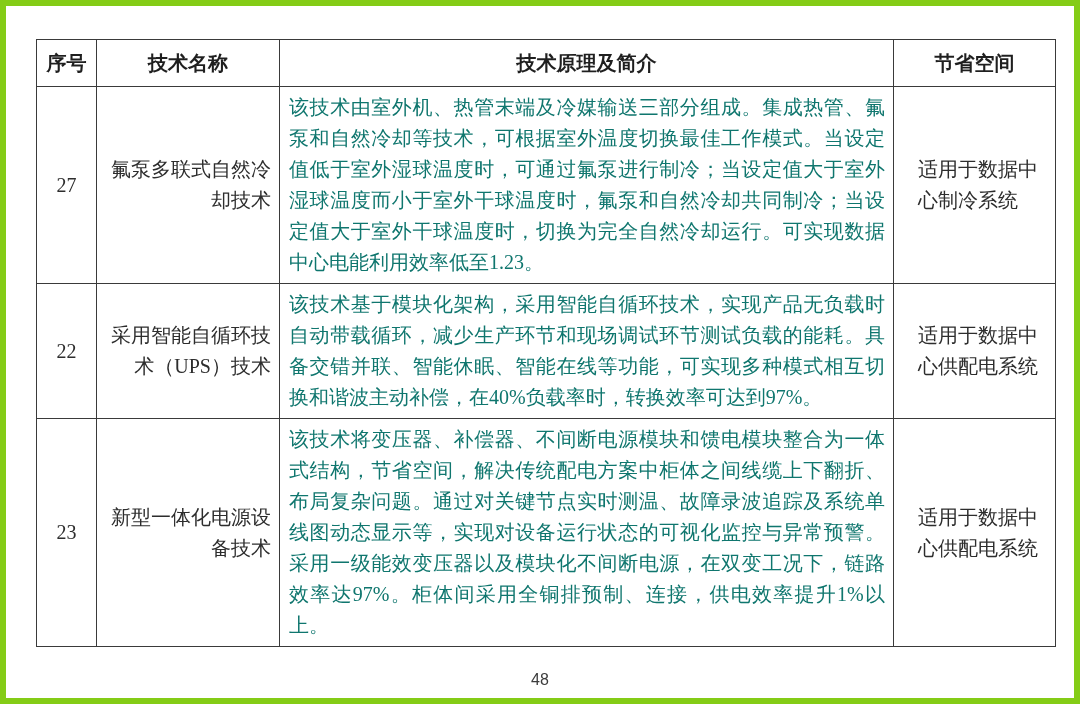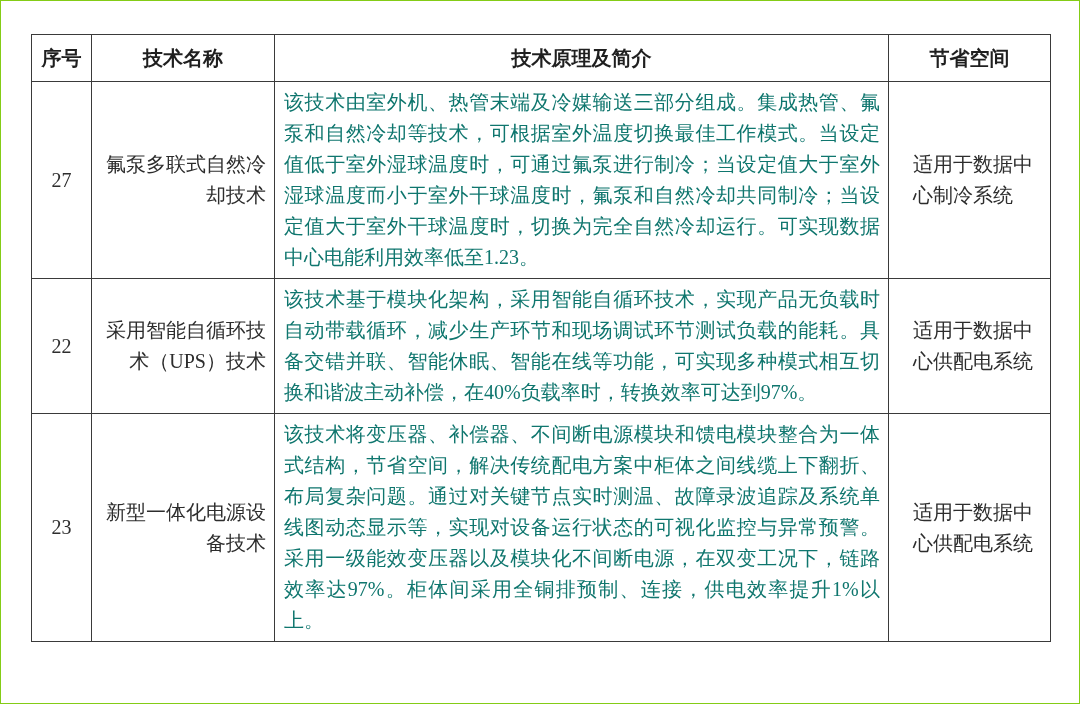--- a/index.html
+++ b/index.html
@@ -6,21 +6,21 @@
     margin: 0;
     padding: 0;
     background: #ffffff;
     font-family: "Liberation Serif", "DejaVu Serif", serif;
   }
   .page {
     position: relative;
     width: 1080px;
     height: 704px;
     box-sizing: border-box;
-    border: 1px solid #84cc16;
+    border: 6px solid #84cc16;
     background: #ffffff;
     overflow: hidden;
   }
   table.tech-table {
     position: absolute;
     left: 30px;
     top: 33px;
     width: 1019px;
     border-collapse: collapse;
     table-layout: fixed;
@@ -115,14 +115,15 @@
       </tr>
       <tr class="row-23">
         <td class="col-no">23</td>
         <td class="col-name">新型一体化电源设备技术</td>
         <td class="col-desc">该技术将变压器、补偿器、不间断电源模块和馈电模块整合为一体式结构，节省空间，解决传统配电方案中柜体之间线缆上下翻折、布局复杂问题。通过对关键节点实时测温、故障录波追踪及系统单线图动态显示等，实现对设备运行状态的可视化监控与异常预警。采用一级能效变压器以及模块化不间断电源，在双变工况下，链路效率达97%。柜体间采用全铜排预制、连接，供电效率提升1%以上。</td>
         <td class="col-scope">适用于数据中心供配电系统</td>
       </tr>
     </tbody>
   </table>
 
+  <div class="page-number">48</div>
 
 </div>
 
 </body></html>

